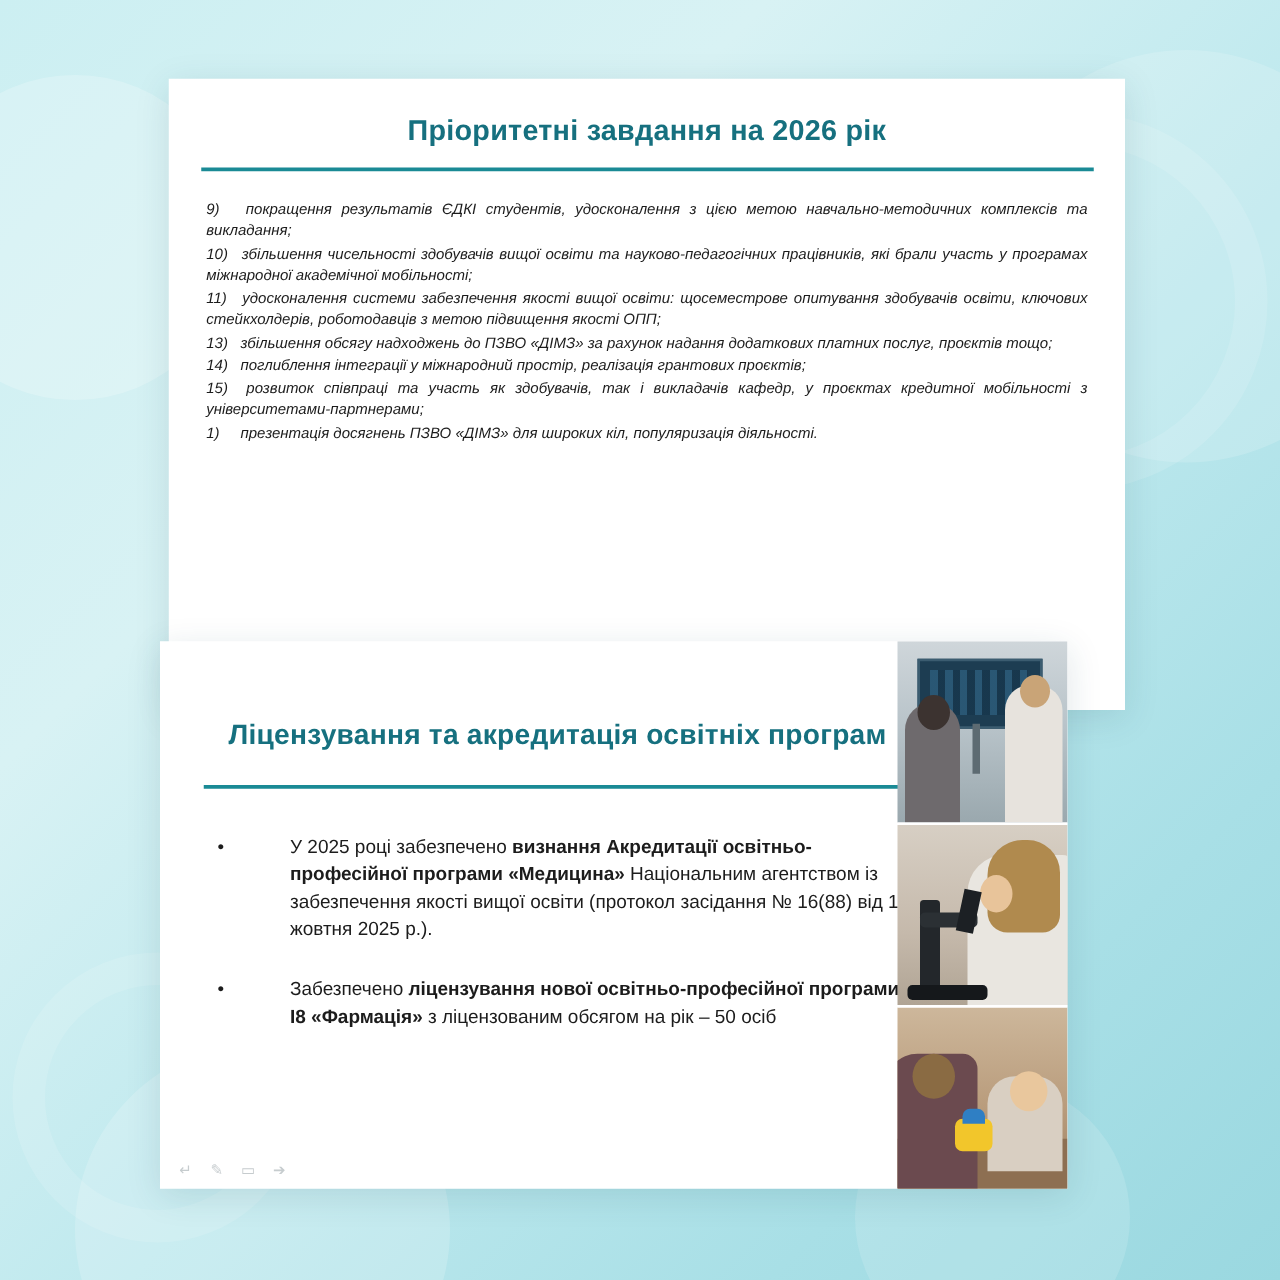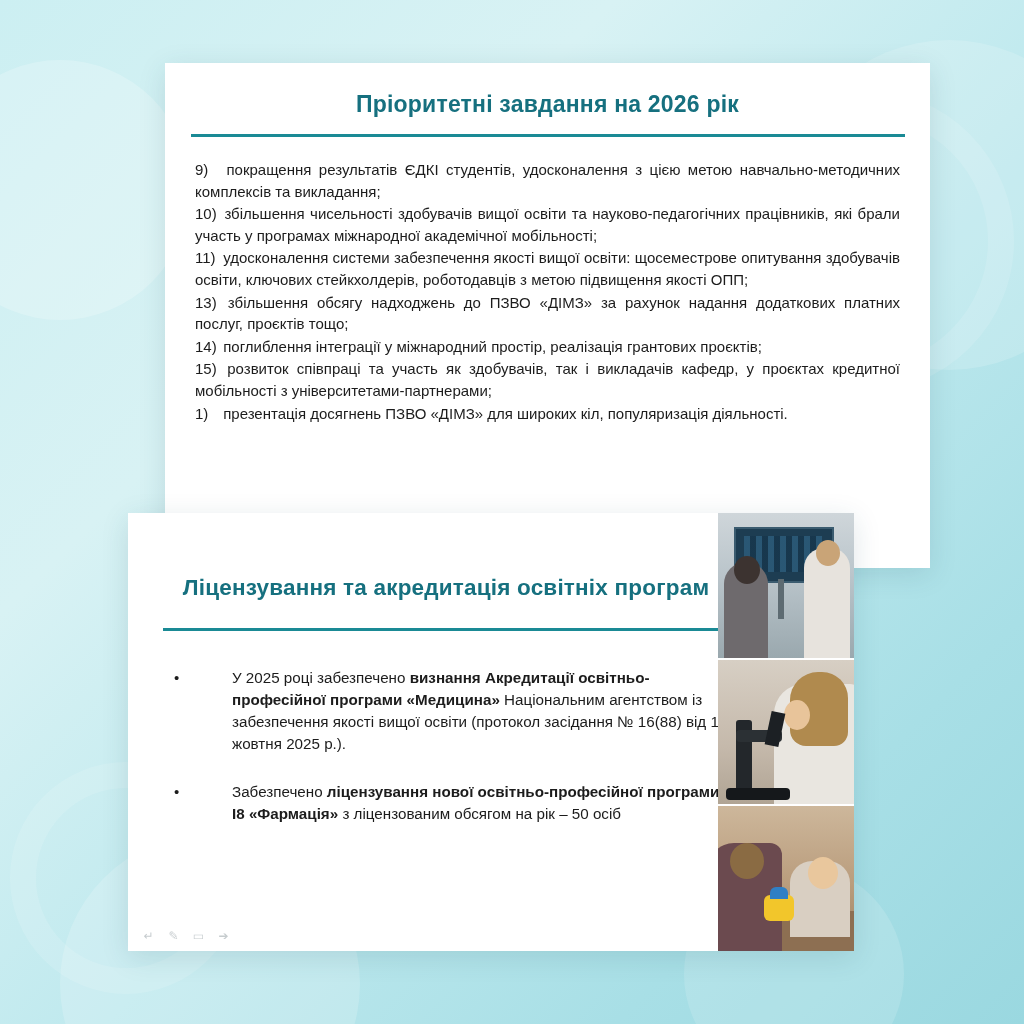--- a/index.html
+++ b/index.html
@@ -41,21 +41,20 @@
     background: #ffffff;
     box-shadow: 0 6px 26px rgba(20,70,85,0.13);
     overflow: hidden;
   }
 
   .slide-1 {
     left: 135px;
     top: 63px;
     width: 765px;
     height: 505px;
-    margin-left: 30px;
   }
 
   .slide-2 {
     left: 128px;
     top: 513px;
     width: 726px;
     height: 438px;
   }
 
   .slide-title {
@@ -71,23 +70,24 @@
   .title-rule {
     height: 3px;
     background: #1a8a95;
     margin: 16px auto 0 auto;
   }
   .slide-1 .title-rule { width: 714px; }
 
   .body-text {
     margin: 22px 30px 0 30px;
     color: #1c1c1c;
-    font-size: 15px;
+    font-size: 12px;
     line-height: 1.44;
     text-align: justify;
+    font-style: italic;
   }
   .body-text p {
     margin: 0 0 1px 0;
   }
   .num {
     display: inline-block;
     min-width: 24px;
   }
 
   

